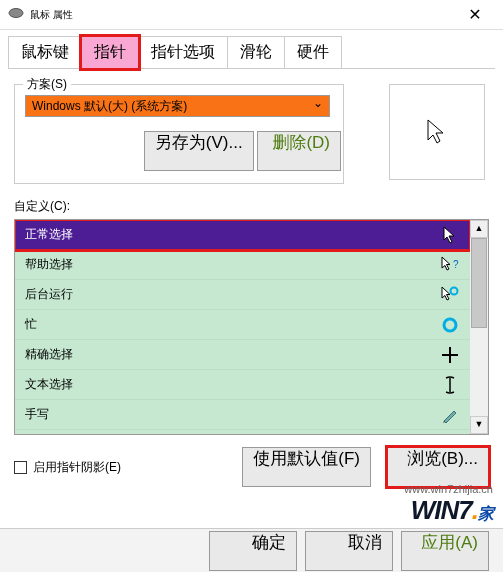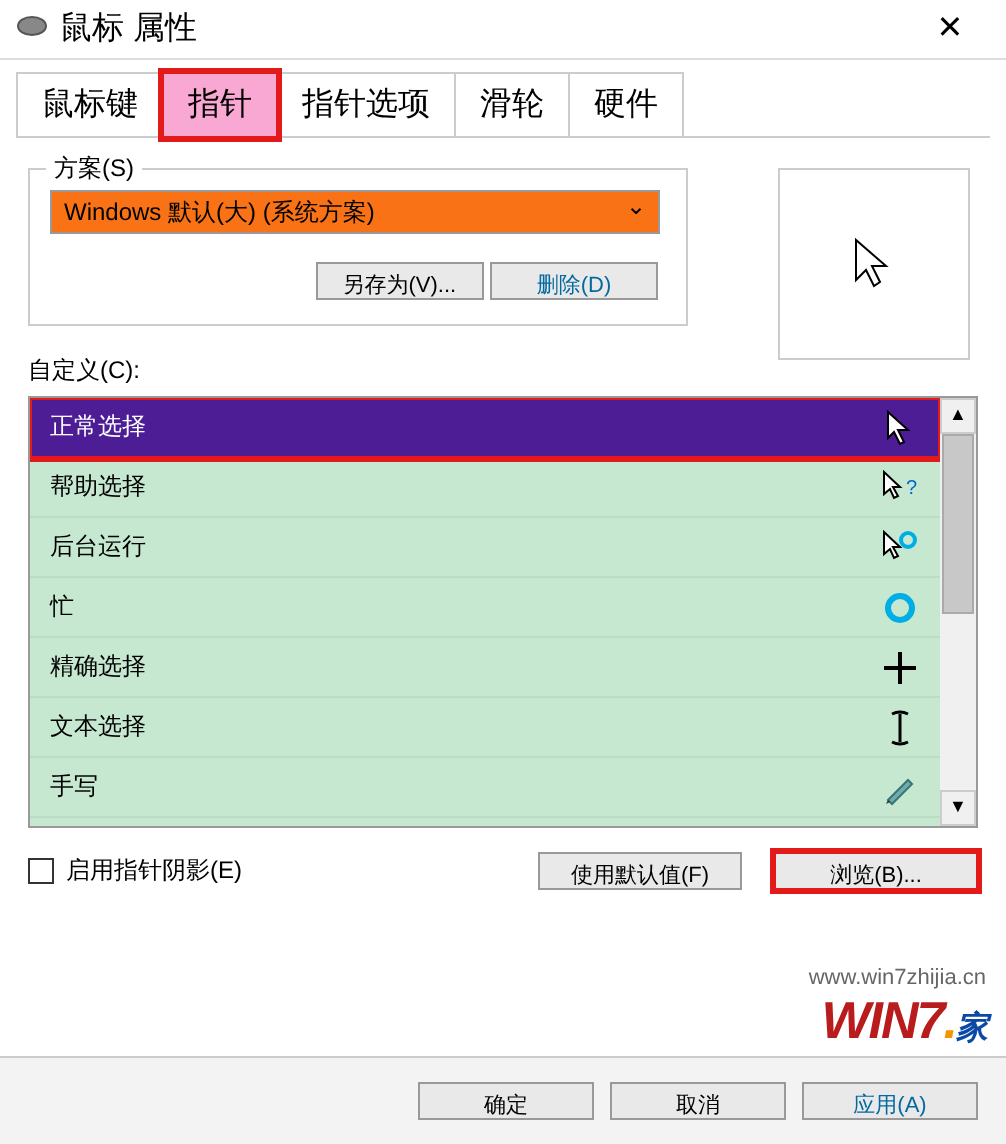--- a/index.html
+++ b/index.html
@@ -14,21 +14,21 @@
     position: relative;
   }
   .titlebar {
     display: flex;
     align-items: center;
     height: 30px;
     padding: 0 8px;
     border-bottom: 1px solid #ddd;
   }
   .titlebar .icon { margin-right: 6px; }
-  .titlebar .title { flex: 1; font-size: 16px; }
+  .titlebar .title { flex: 1; font-size: 10px; }
   .titlebar .close {
     width: 40px;
     text-align: center;
     font-size: 16px;
     line-height: 30px;
     cursor: pointer;
   }
   .tabs {
     display: flex;
     padding: 6px 8px 0 8px;
@@ -48,21 +48,21 @@
     margin: 0 8px;
     border-bottom: 1px solid #ccc;
     position: relative;
     top: -1px;
   }
   .content {
     padding: 8px 14px 0 14px;
   }
   .scheme-group {
     border: 1px solid #ccc;
-    padding: 10px 14px 12px 10px;
+    padding: 10px 2px 12px 10px;
     position: relative;
     margin-top: 6px;
     width: 330px;
   }
   .scheme-group .legend {
     position: absolute;
     top: -9px;
     left: 8px;
     background: #fff;
     padding: 0 4px;
@@ -84,31 +84,31 @@
     top: 0px;
     font-size: 12px;
   }
   .scheme-buttons {
     margin-top: 14px;
     text-align: right;
   }
   .btn {
     display: inline-block;
     min-width: 84px;
-    height: 19px;
+    height: 40px;
     line-height: 22px;
     border: 1px solid #999;
     background: #e9e9e9;
-    text-align: center;
-    font-size: 11px;
+    text-align: right;
+    font-size: 17px;
     cursor: pointer;
     padding: 0 10px;
   }
   .btn.disabled {
-    color: #0369a1;
+    color: #4d7c0f;
     cursor: default;
   }
   .preview-box {
     position: absolute;
     top: 84px;
     right: 18px;
     width: 96px;
     height: 96px;
     border: 1px solid #ccc;
     background: #fff;
@@ -213,21 +213,21 @@
     pointer-events: none;
   }
   .watermark .logo {
     font-size: 26px;
     font-weight: bold;
     font-style: italic;
     color: #0a4aa6;
     letter-spacing: -1px;
     text-shadow: 1px 1px 0 #fff;
   }
-  .watermark .logo .seven { color:#b91c1c; }
+  .watermark .logo .seven { color:#0f172a; }
   .watermark .logo .dot { color:#f49600; }
 </style>
 </head>
 <body>
 
 <div class="titlebar">
   <span class="icon">
     <svg width="16" height="12" viewBox="0 0 16 12">
         <ellipse cx="8" cy="6" rx="7" ry="4.5" fill="#888" stroke="#555"></ellipse>
       </svg>

